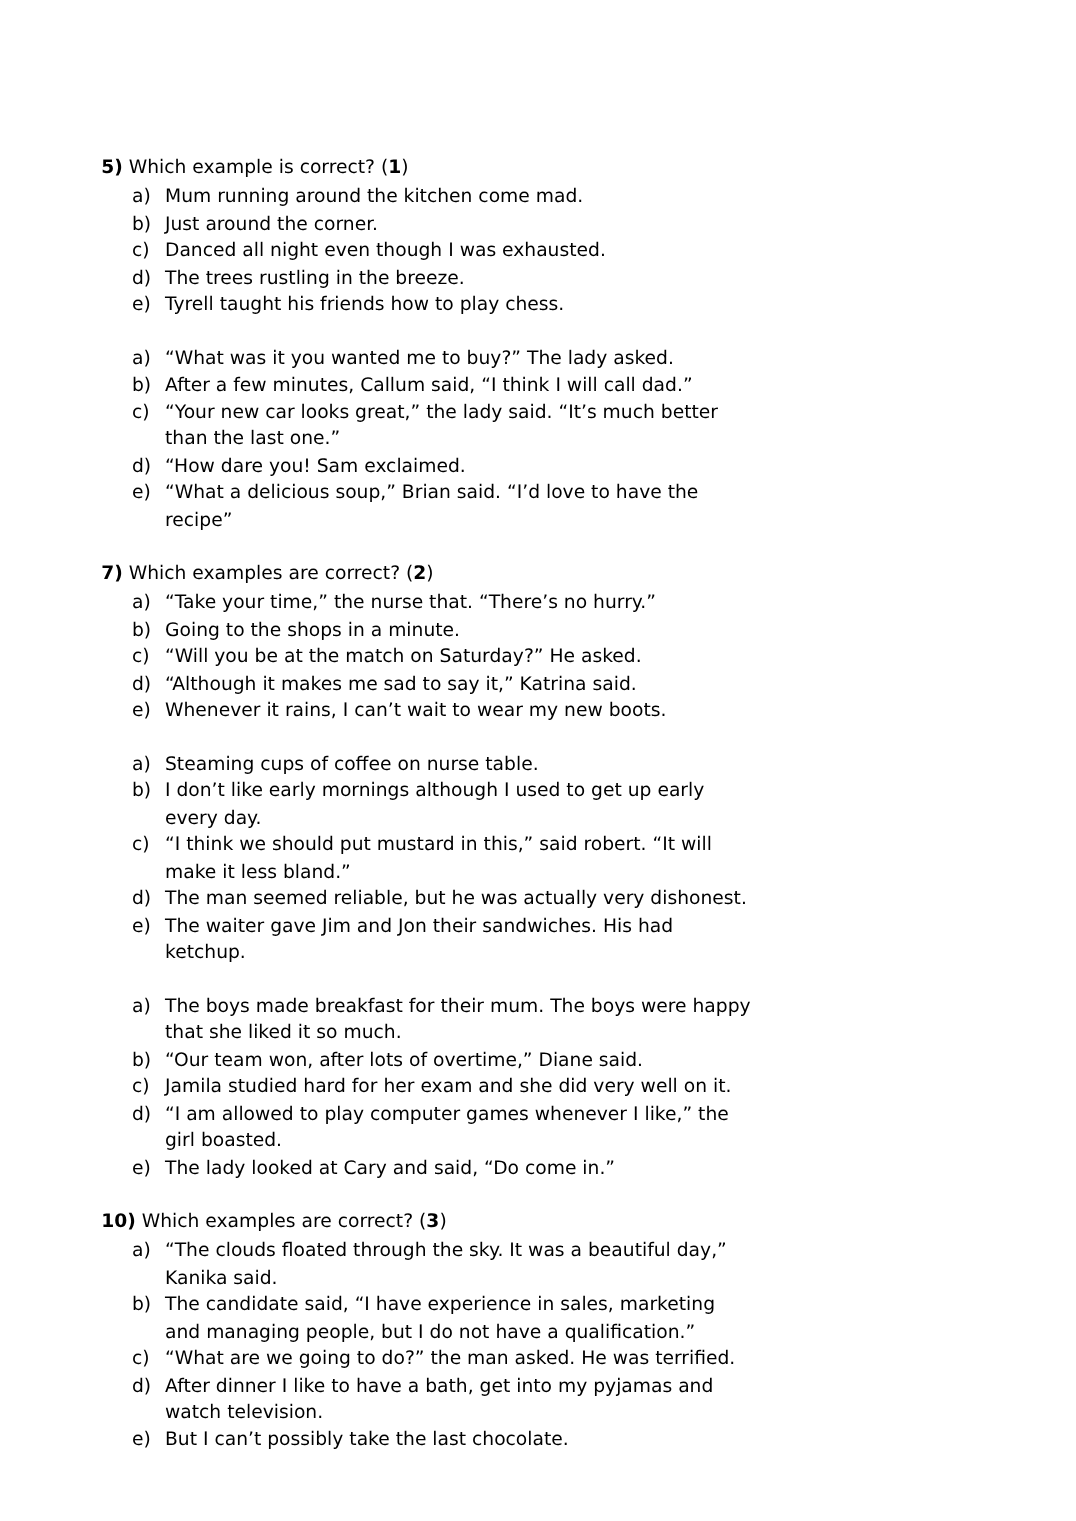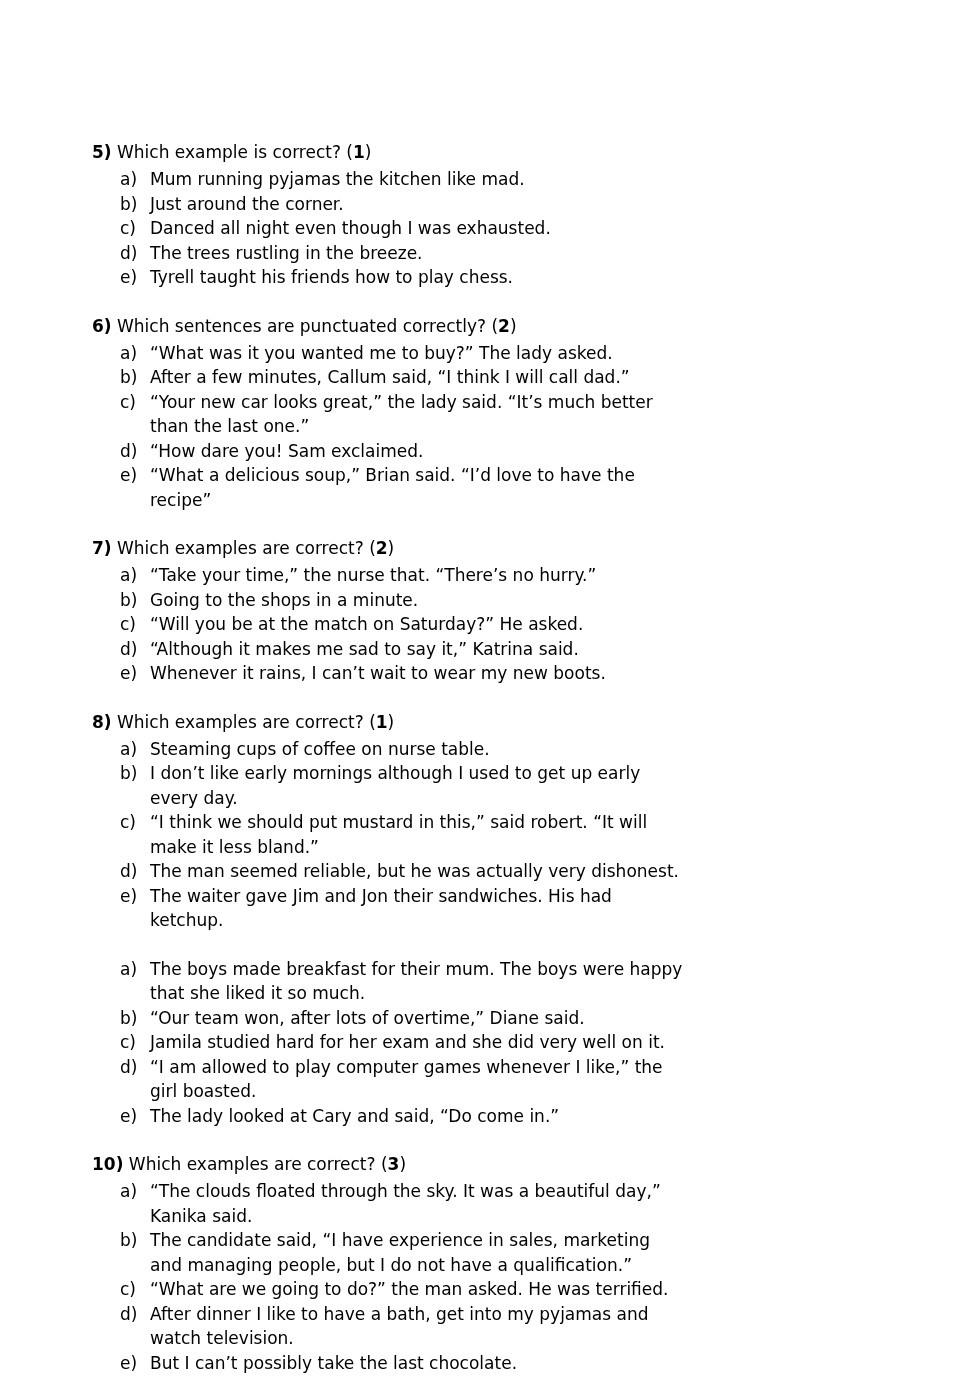--- a/index.html
+++ b/index.html
@@ -64,42 +64,41 @@
 </head>
 <body>
 
 <div class="page">
   <div id="questions-container">
       <div class="question-block">
         <div class="question-line"><span class="q-num">5)</span> <span class="q-text">Which example is correct? (</span><span class="q-marks">1</span><span class="q-text">)</span></div>
         <ul class="options">
           <li class="option">
             <span class="opt-label">a)</span>
-            <span class="opt-text">Mum running pyjamas the kitchen like mad.</span>
+            <span class="opt-text">Mum running around the kitchen come mad.</span>
           </li>
           <li class="option">
             <span class="opt-label">b)</span>
             <span class="opt-text">Just around the corner.</span>
           </li>
           <li class="option">
             <span class="opt-label">c)</span>
             <span class="opt-text">Danced all night even though I was exhausted.</span>
           </li>
           <li class="option">
             <span class="opt-label">d)</span>
             <span class="opt-text">The trees rustling in the breeze.</span>
           </li>
           <li class="option">
             <span class="opt-label">e)</span>
             <span class="opt-text">Tyrell taught his friends how to play chess.</span>
           </li>
         </ul>
       </div>
       <div class="question-block">
-        <div class="question-line"><span class="q-num">6)</span> <span class="q-text">Which sentences are punctuated correctly? (</span><span class="q-marks">2</span><span class="q-text">)</span></div>
         <ul class="options">
           <li class="option">
             <span class="opt-label">a)</span>
             <span class="opt-text">“What was it you wanted me to buy?” The lady asked.</span>
           </li>
           <li class="option">
             <span class="opt-label">b)</span>
             <span class="opt-text">After a few minutes, Callum said, “I think I will call dad.”</span>
           </li>
           <li class="option">
@@ -135,21 +134,20 @@
             <span class="opt-label">d)</span>
             <span class="opt-text">“Although it makes me sad to say it,” Katrina said.</span>
           </li>
           <li class="option">
             <span class="opt-label">e)</span>
             <span class="opt-text">Whenever it rains, I can’t wait to wear my new boots.</span>
           </li>
         </ul>
       </div>
       <div class="question-block">
-        <div class="question-line"><span class="q-num">8)</span> <span class="q-text">Which examples are correct? (</span><span class="q-marks">1</span><span class="q-text">)</span></div>
         <ul class="options">
           <li class="option">
             <span class="opt-label">a)</span>
             <span class="opt-text">Steaming cups of coffee on nurse table.</span>
           </li>
           <li class="option">
             <span class="opt-label">b)</span>
             <span class="opt-text">I don’t like early mornings although I used to get up early every day.</span>
           </li>
           <li class="option">

